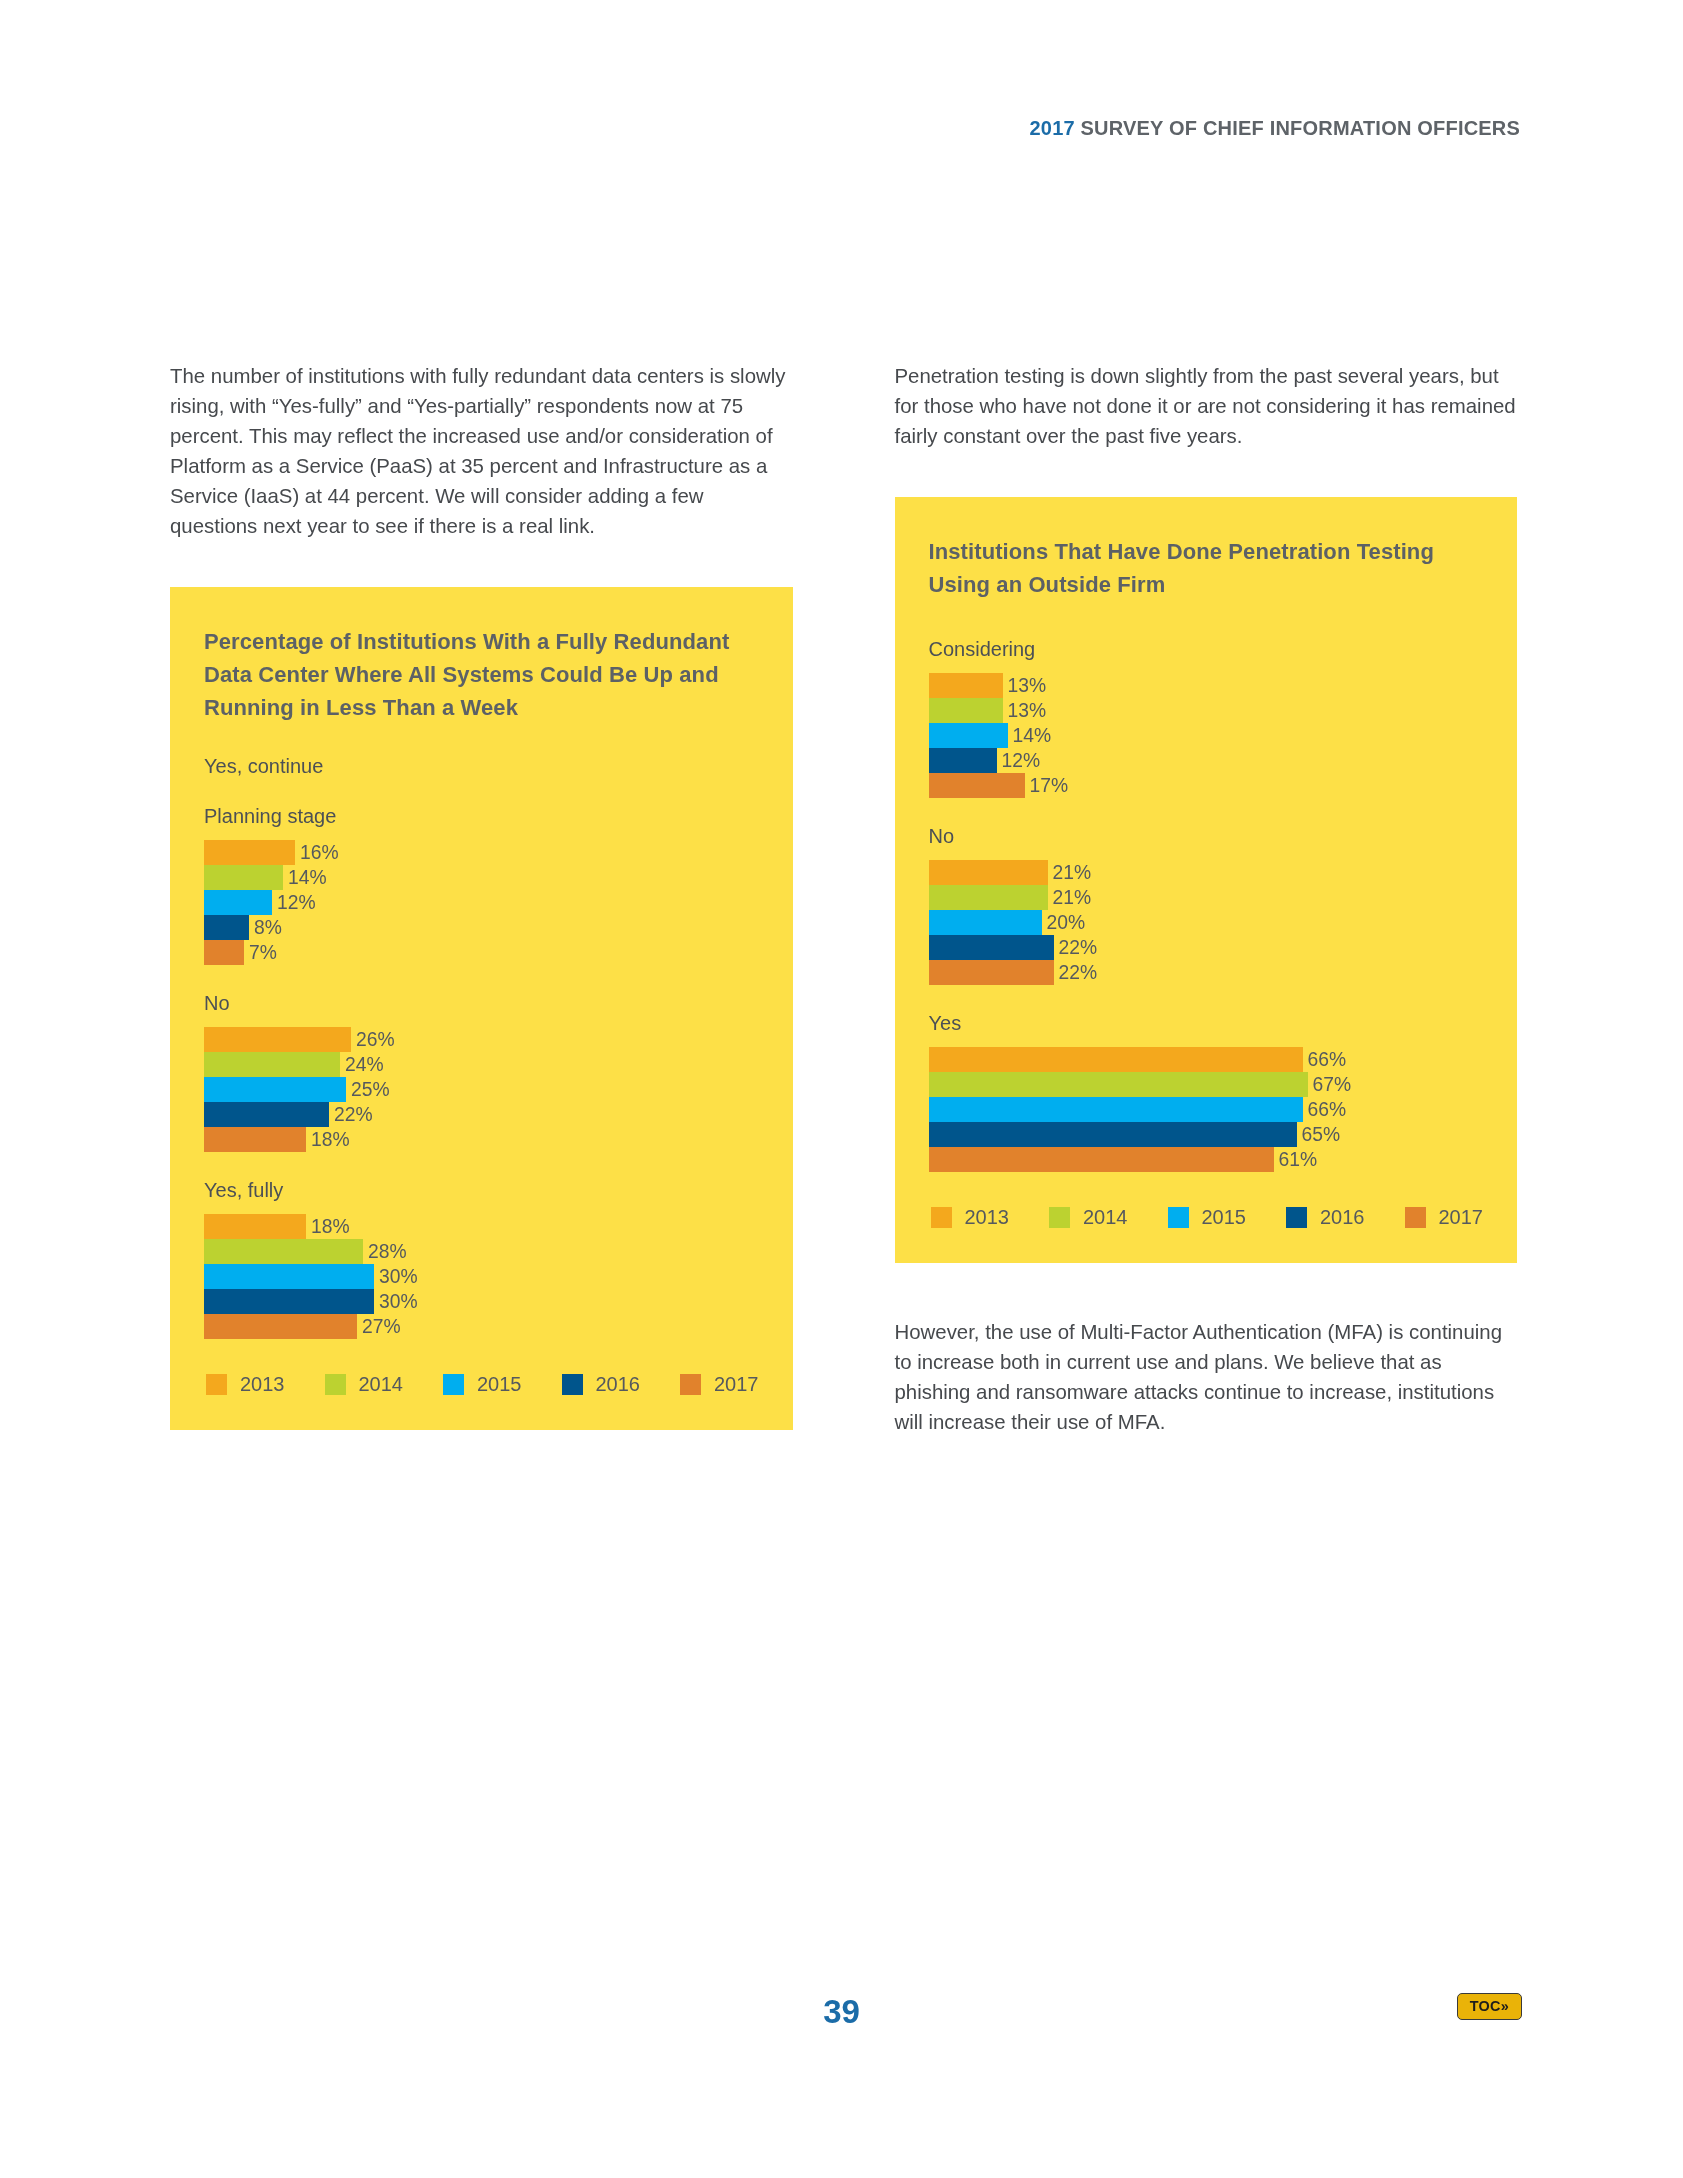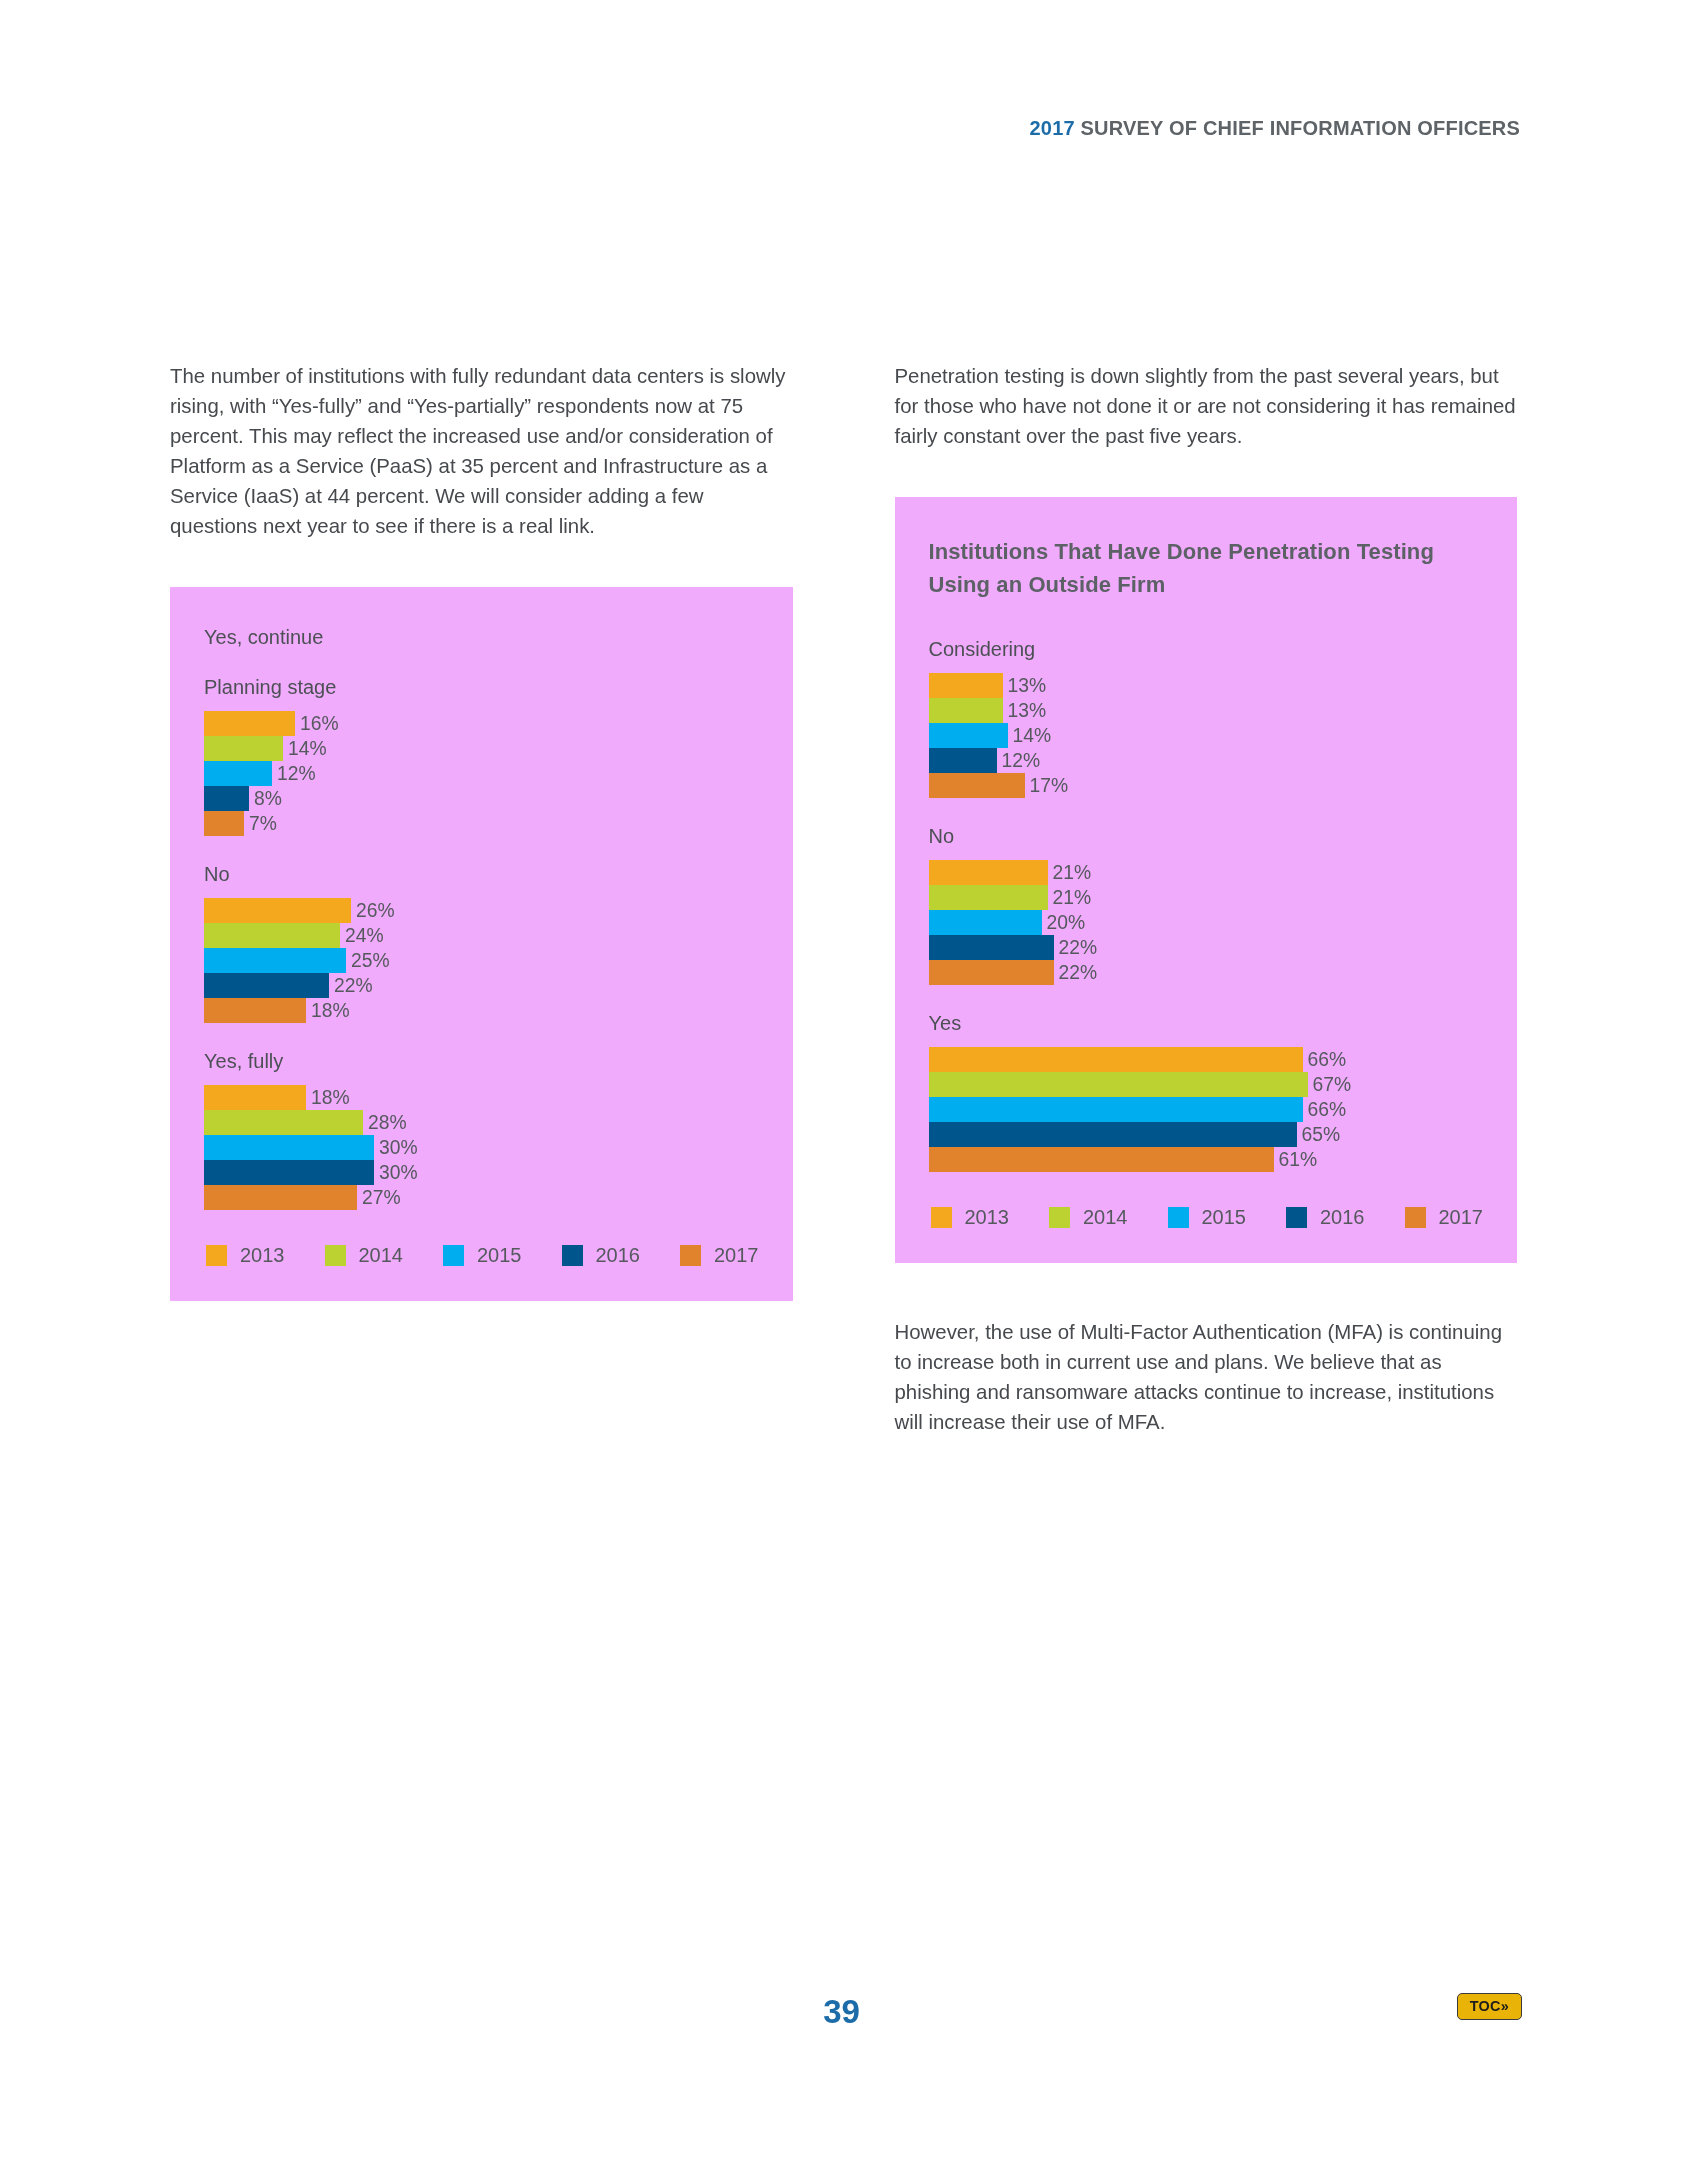--- a/index.html
+++ b/index.html
@@ -48,21 +48,21 @@
   .body-text {
     font-size: 20.4px;
     line-height: 30px;
     color: #46494d;
     font-weight: 400;
   }
   .body-text p { margin: 0; }
 
   
   .panel {
-    background: #f0abfc;
+    background: #fde047;
     box-sizing: border-box;
     padding: 38px 34px 34px 34px;
   }
   .panel-title {
     font-size: 22px;
     line-height: 33px;
     font-weight: 700;
     color: #5c6166;
     letter-spacing: 0.1px;
     margin: 0 0 30px 0;
@@ -157,20 +157,21 @@
 </div>
 
 <div class="columns">
 
   <div class="col">
     <div class="body-text before-panel-text">
       <p>The number of institutions with fully redundant data centers is slowly rising, with “Yes-fully” and “Yes-partially” respondents now at 75 percent. This may reflect the increased use and/or consideration of Platform as a Service (PaaS) at 35 percent and Infrastructure as a Service (IaaS) at 44 percent. We will consider adding a few questions next year to see if there is a real link.</p>
     </div>
 
     <div class="panel">
+      <div class="panel-title">Percentage of Institutions With a Fully Redundant Data Center Where All Systems Could Be Up and Running in Less Than a Week</div>
       <div id="chart-0-groups">
           <div class="group">
             <div class="group-label">Yes, continue</div>
           </div>
           <div class="group">
             <div class="group-label">Planning stage</div>
             <div class="bars">
               <div class="bar-row">
                 <div class="bar" style="width: 91px; background: rgb(244, 168, 29);"></div>
                 <span class="bar-value">16%</span>

